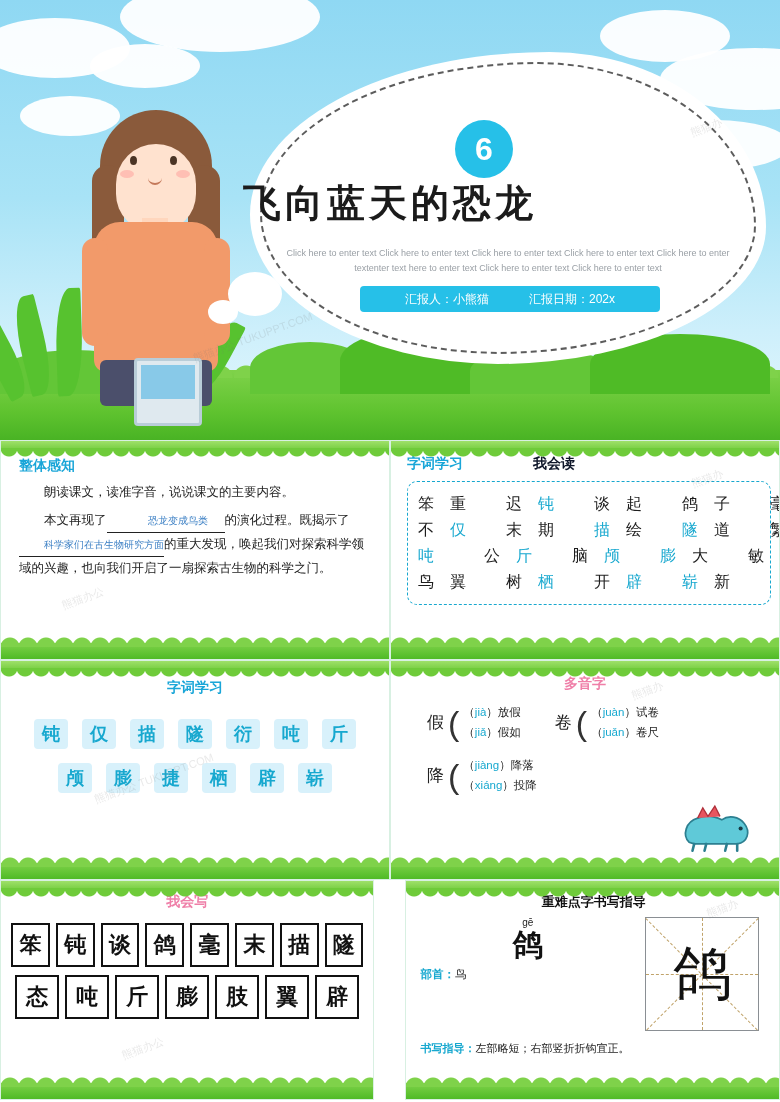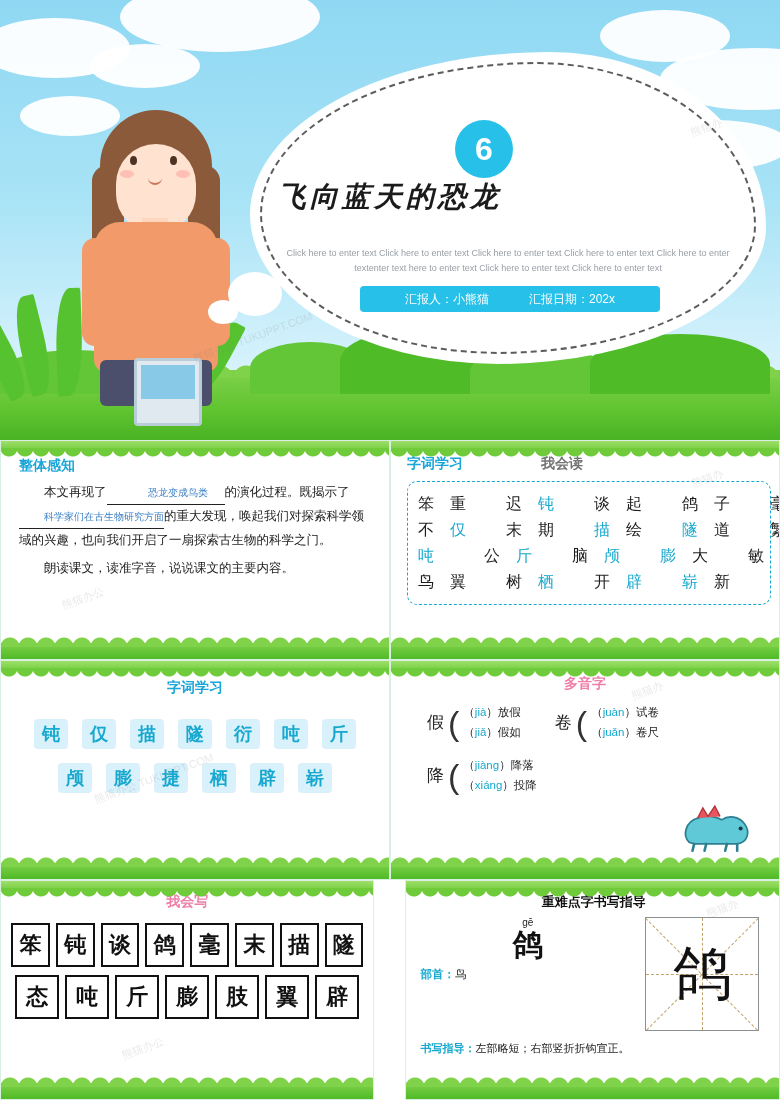--- a/index.html
+++ b/index.html
@@ -52,21 +52,21 @@
           box-shadow:0 0 0 0 rgba(0,0,0,0);}
   .bubble:before{content:"";position:absolute;left:10px;top:10px;right:10px;bottom:10px;
           border:2px dashed #5c5c5c;border-radius:56% 44% 52% 48% / 52% 56% 44% 48%;}
   .bub-tail{position:absolute;left:228px;top:272px;width:54px;height:44px;background:#ffffff;border-radius:50%;}
   .bub-tail2{position:absolute;left:208px;top:300px;width:30px;height:24px;background:#ffffff;border-radius:50%;}
 
   .numcircle{position:absolute;left:455px;top:120px;width:58px;height:58px;border-radius:50%;
              background:#26c0e8;color:#fff;font-size:32px;font-weight:bold;display:flex;
              align-items:center;justify-content:center;}
   .cover-title{position:absolute;left:0;top:178px;width:780px;text-align:center;
-               font-size:28px;font-weight:bold;color:#1b1b1b;letter-spacing:4px;font-style:italic;}
+               font-size:38px;font-weight:bold;color:#1b1b1b;letter-spacing:4px;}
   .cover-sub{position:absolute;left:278px;top:246px;width:460px;text-align:center;
              font-size:9px;color:#9aa0a6;line-height:15px;}
   .cover-bar{position:absolute;left:360px;top:286px;width:300px;height:26px;background:#26c0e8;
              border-radius:4px;display:flex;align-items:center;justify-content:center;gap:40px;
              color:#fff;font-size:12px;}
   .cover-bar span{display:inline-block;}
   .slide{position:relative;background:#ffffff;border:1px solid #d8f0e2;overflow:hidden;}
   .slide .sgrass{position:absolute;left:0;bottom:0;width:100%;height:16px;
       background:linear-gradient(#7fd24a,#4fbb26);}
   .slide .sgrass:before{content:"";position:absolute;top:-8px;left:0;width:100%;height:12px;
@@ -76,21 +76,21 @@
       background:linear-gradient(#9fe06a,#6fcb3a);}
   .slide .stop:after{content:"";position:absolute;bottom:-7px;left:0;width:100%;height:10px;
       background:radial-gradient(circle at 8px 0,#6fcb3a 8px,transparent 9px) repeat-x;
       background-size:16px 16px;}
 
   .row{display:flex;}
   .halfslide{width:390px;height:220px;}
 
   .s-title{font-size:14px;font-weight:bold;color:#1aa6d8;}
   .s-title.pink{color:#ef7fa8;}
-  .s-title.orange{color:#737373;margin-left:8px;}
+  .s-title.orange{color:#0f172a;}
 
   
   .s2{padding:16px 18px 0 18px;box-sizing:border-box;}
   .s2 p{margin:6px 0 0 0;font-size:12.5px;line-height:22px;color:#222;text-indent:0;}
   .s2 .ind{text-indent:25px;}
   .blank{display:inline-block;min-width:118px;border-bottom:1px solid #222;
          font-size:10px;color:#3b7fc4;text-align:center;vertical-align:baseline;}
   .blank.w2{min-width:140px;}
 
   
@@ -211,24 +211,24 @@
     </div>
 
     <div class="wm" style="left:190px;top:330px;">熊猫办公 TUKUPPT.COM</div>
     <div class="wm" style="left:690px;top:120px;">熊猫办</div>
   </div>
 
   <div class="row">
     <div class="slide halfslide s2">
       <div class="stop"></div>
       <div class="s-title">整体感知</div>
+      <p class="ind">朗读课文，读准字音，说说课文的主要内容。</p>
       <p class="ind">
         <span>本文再现了</span><span class="blank">恐龙变成鸟类</span><span>的演化过程。既揭示了</span><span class="blank w2">科学家们在古生物研究方面</span><span>的重大发现，唤起我们对探索科学领域的兴趣，也向我们开启了一扇探索古生物的科学之门。</span>
       </p>
-      <p class="ind">朗读课文，读准字音，说说课文的主要内容。</p>
       <div class="sgrass"></div>
       <div class="wm" style="left:60px;top:150px;">熊猫办公</div>
     </div>
 
     <div class="slide halfslide s3">
       <div class="stop"></div>
       <div class="hd">
         <span class="s-title">字词学习</span>
         <span class="s-title orange">我会读</span>
       </div>

